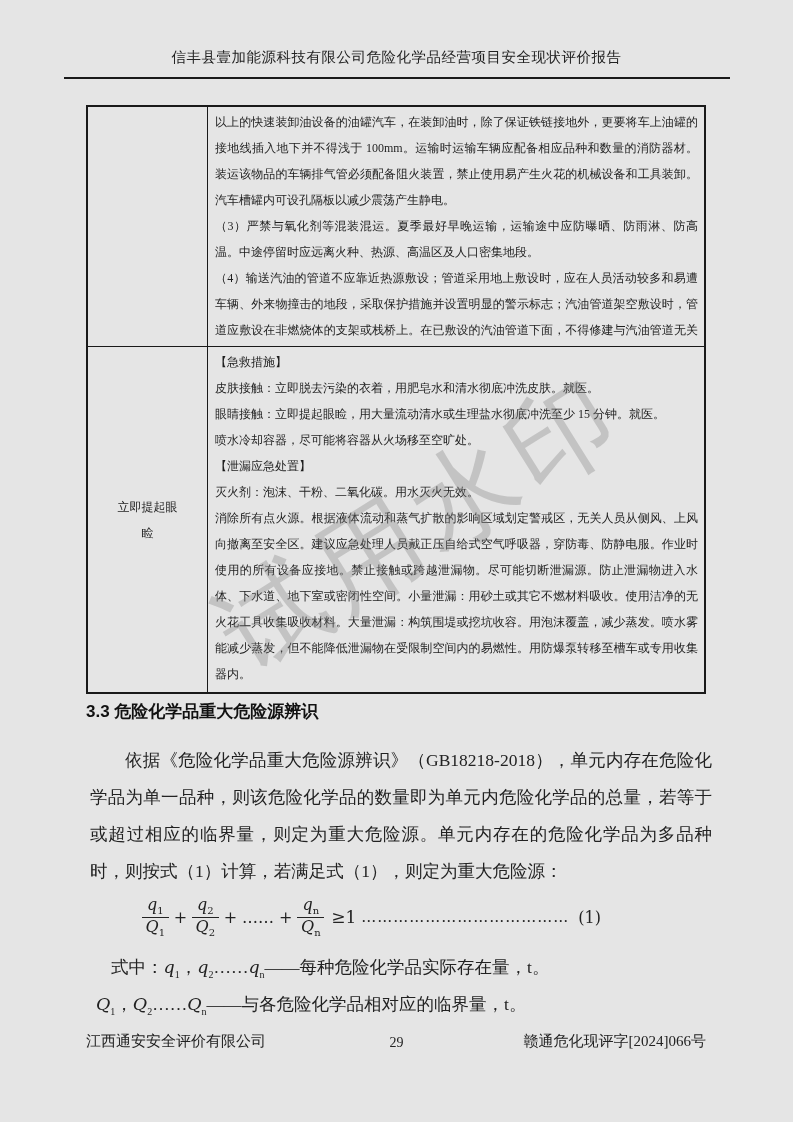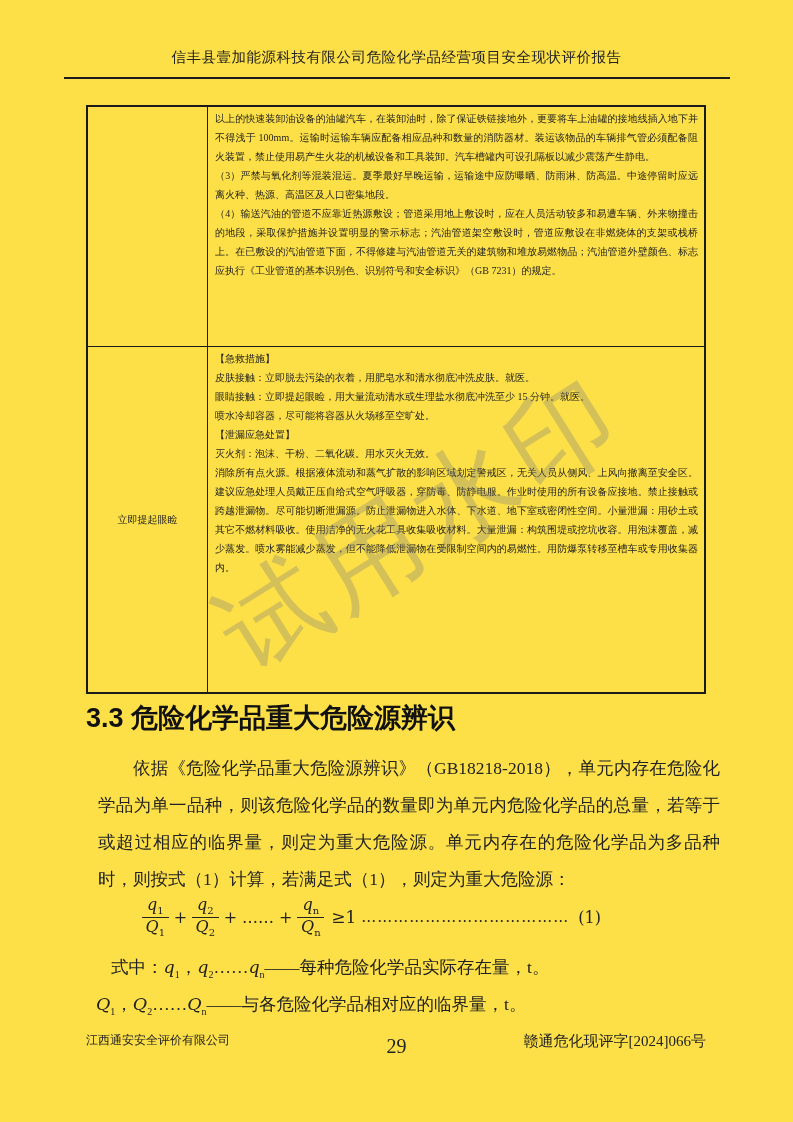--- a/index.html
+++ b/index.html
@@ -1,19 +1,19 @@
 <!DOCTYPE html>
 <html><head>
 <meta charset="utf-8">
 <style>
   html,body{margin:0;padding:0;background:#ffffff;}
   .page{
     position:relative;
     width:793px;height:1122px;
-    background:#fde047;
+    background:#e5e5e5;
     overflow:hidden;
     font-family:"Liberation Serif","DejaVu Serif",serif;
     color:#1e1e1e;
   }
   
   .header-title{
     position:absolute;top:48px;left:0;width:100%;
     text-align:center;font-size:14.5px;letter-spacing:.5px;color:#222;
   }
   .header-rule{
@@ -24,21 +24,21 @@
   .msds-table{
     position:absolute;top:105px;left:86px;width:620px;
     border:2px solid #1a1a1a;
     box-sizing:border-box;
     display:grid;
     grid-template-columns:120px 1fr;
     grid-template-rows:240px 345px;
   }
   .cell{
     box-sizing:border-box;
-    font-size:10px;line-height:19px;
+    font-size:12px;line-height:26px;
     overflow:hidden;
   }
   .cell.label{
     border-right:1px solid #1a1a1a;
     display:flex;align-items:center;justify-content:center;
     text-align:center;
     padding:0 25px;
     word-break:break-all;
   }
   .cell.body{padding:2px 6px 0 7px;}
@@ -54,27 +54,27 @@
     transform:rotate(-32deg);
     font-family:"Liberation Sans","DejaVu Sans",sans-serif;
     font-size:105px;letter-spacing:8px;line-height:1;
     color:rgba(125,125,125,0.32);
     pointer-events:none;white-space:nowrap;
   }
   
   .section-heading{
     position:absolute;top:700px;left:86px;width:640px;
     font-family:"Liberation Sans","DejaVu Sans",sans-serif;
-    font-weight:bold;font-size:27px;color:#111;
+    font-weight:bold;font-size:17px;color:#111;
   }
   .section-para{
     position:absolute;top:738px;left:86px;width:622px;
     font-size:17.5px;line-height:37px;
     text-align:justify;word-break:break-all;
-    text-indent:2em;margin:12px;color:#222;
+    text-indent:2em;margin:4px;color:#222;
   }
   
   .formula{
     position:absolute;top:896px;left:142px;
     font-family:"DejaVu Serif","Liberation Serif",serif;
     font-size:16px;color:#222;
     display:flex;align-items:center;gap:5px;
   }
   .frac{display:inline-flex;flex-direction:column;align-items:center;line-height:1.15;}
   .frac .num{border-bottom:1px solid #222;padding:0 5px;}
@@ -84,22 +84,22 @@
   .formula .dots{letter-spacing:1px;font-size:15px;}
   .formula .eqno{margin-left:4px;}
   
   .explain{
     position:absolute;font-size:17.5px;color:#222;
     white-space:nowrap;
   }
   .explain-1{top:955px;left:111px;}
   .explain-2{top:992px;left:96px;}
   
-  .footer-left{position:absolute;top:1032px;left:86px;font-size:12px;color:#222;}
-  .footer-page{position:absolute;top:1035px;left:0;width:100%;text-align:center;font-size:20px;color:#222;}
+  .footer-left{position:absolute;top:1032px;left:86px;font-size:15px;color:#222;}
+  .footer-page{position:absolute;top:1035px;left:0;width:100%;text-align:center;font-size:14px;color:#222;}
   .footer-right{position:absolute;top:1032px;right:87px;font-size:15px;color:#222;}
 </style>
 </head>
 <body>
 
 <div class="page">
 
   <div class="header-title">信丰县壹加能源科技有限公司危险化学品经营项目安全现状评价报告</div>
   <div class="header-rule"></div>
 

